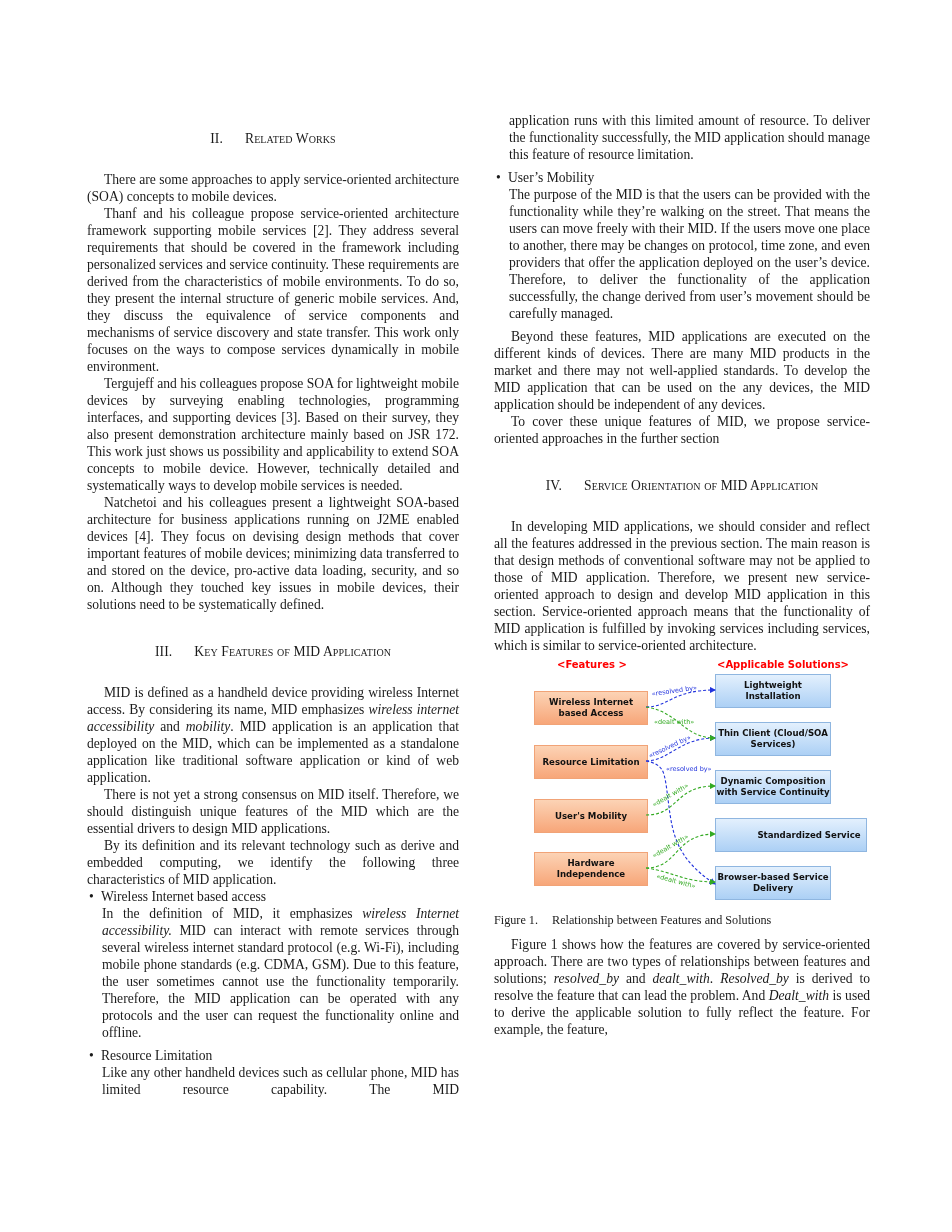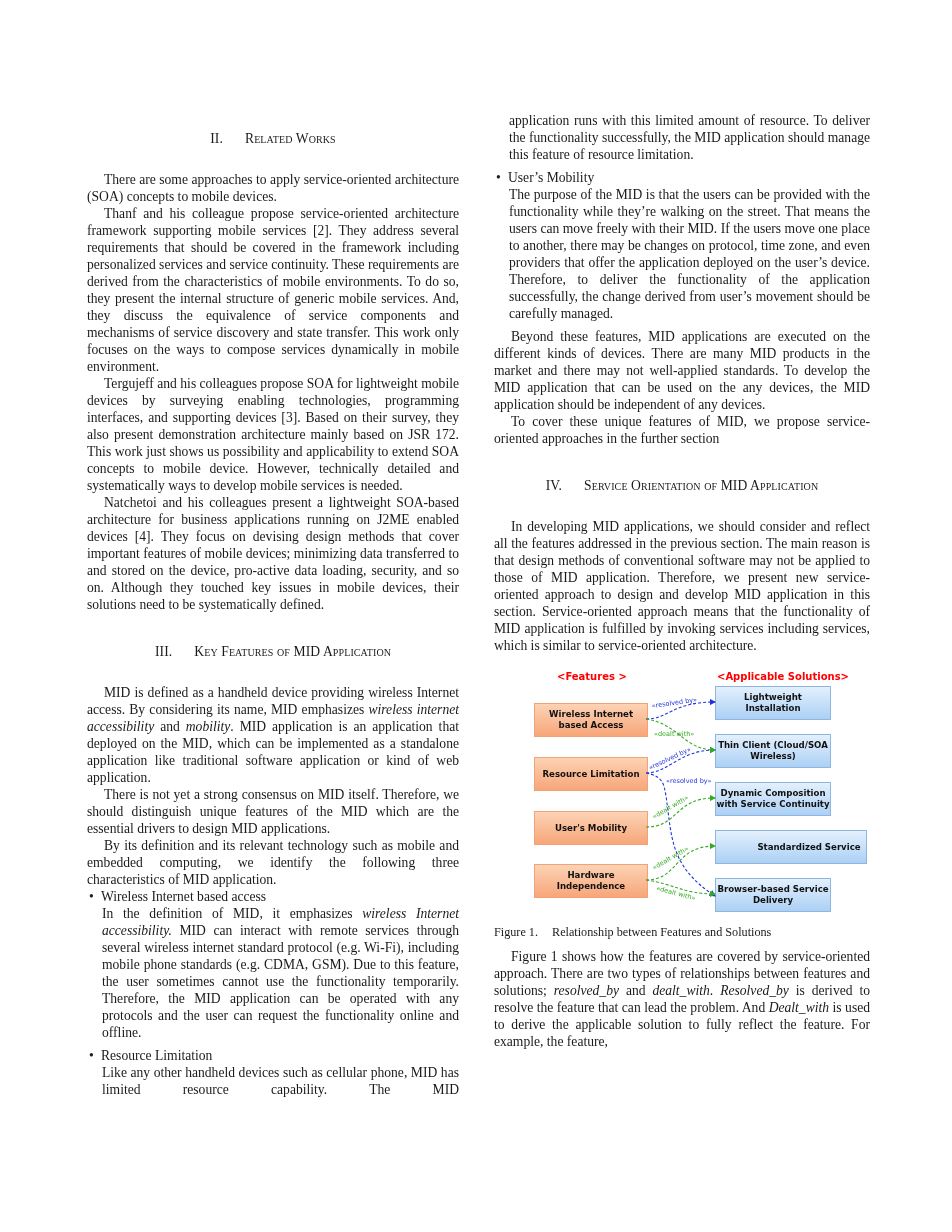--- a/index.html
+++ b/index.html
@@ -13,21 +13,21 @@
   h2 { font-weight:normal; font-size:13.6px; text-align:center; margin:18px; line-height:17px; font-variant:small-caps; letter-spacing:0.1px; }
   h2 .num { margin-right:22px; font-variant:normal; }
   .bullet-head { margin:0; padding-left:2px; }
   .bullet-head .dot { display:inline-block; width:12px; }
   .bullet-body { padding-left:15px; text-align:justify; }
   em { font-style:italic; }
   .gap-s { height:6px; }
   .gap-m { height:12px; }
 
   
-  .figure { position:relative; width:376px; height:270px; margin-top:12px; }
+  .figure { position:relative; width:376px; height:270px; }
   .fig-title { position:absolute; font-family:"DejaVu Sans", sans-serif; font-weight:bold; font-size:10px; color:#ff0000; }
   .box { position:absolute; border-radius:0; font-family:"DejaVu Sans", sans-serif; font-weight:bold;
          font-size:8.6px; line-height:11px; display:flex; align-items:center; justify-content:center; text-align:center; color:#111; }
   .box.feature { background:linear-gradient(#fcd3b5, #f7a679); border:1px solid #f1a377; }
   .box.solution { background:linear-gradient(#e3f0fd, #acd0f5); border:1px solid #8fb6e0; }
   .figure svg { position:absolute; left:0; top:0; }
   .caption { position:absolute; left:0; width:376px; text-align:left; font-size:12.2px; }
   .caption .lbl { margin-right:14px; }
 </style>
 </head>
@@ -43,21 +43,21 @@
   <p class="indent">Tergujeff and his colleagues propose SOA for lightweight mobile devices by surveying enabling technologies, programming interfaces, and supporting devices [3]. Based on their survey, they also present demonstration architecture mainly based on JSR 172. This work just shows us possibility and applicability to extend SOA concepts to mobile device. However, technically detailed and systematically ways to develop mobile services is needed.</p>
   <p class="indent">Natchetoi and his colleagues present a lightweight SOA-based architecture for business applications running on J2ME enabled devices [4]. They focus on devising design methods that cover important features of mobile devices; minimizing data transferred to and stored on the device, pro-active data loading, security, and so on. Although they touched key issues in mobile devices, their solutions need to be systematically defined.</p>
 
   <div class="gap-m"></div>
   <h2>
     <span class="num">III.</span><span>Key Features of MID Application</span>
   </h2>
   <div class="gap-s"></div>
   <p class="indent"><span>MID is defined as a handheld device providing wireless Internet access. By considering its name, MID emphasizes </span><em>wireless internet accessibility</em><span> and </span><em>mobility</em><span>. MID application is an application that deployed on the MID, which can be implemented as a standalone application like traditional software application or kind of web application.</span></p>
   <p class="indent">There is not yet a strong consensus on MID itself. Therefore, we should distinguish unique features of the MID which are the essential drivers to design MID applications.</p>
-  <p class="indent">By its definition and its relevant technology such as mobile and embedded computing, we identify the following three characteristics of MID application.</p>
+  <p class="indent">By its definition and its relevant technology such as derive and embedded computing, we identify the following three characteristics of MID application.</p>
 
   <div class="bullet-head"><span class="dot">•</span><span>Wireless Internet based access</span></div>
   <p class="bullet-body"><span>In the definition of MID, it emphasizes </span><em>wireless Internet accessibility.</em><span> MID can interact with remote services through several wireless internet standard protocol (e.g. Wi-Fi), including mobile phone standards (e.g. CDMA, GSM). Due to this feature, the user sometimes cannot use the functionality temporarily. Therefore, the MID application can be operated with any protocols and the user can request the functionality online and offline.</span></p>
   <div class="gap-s"></div>
   <div class="bullet-head"><span class="dot">•</span><span>Resource Limitation</span></div>
   <p class="bullet-body" style="text-align-last:justify;">Like any other handheld devices such as cellular phone, MID has limited resource capability.   The MID</p>
 </div>
 
 <div class="col col-right">
   <p class="bullet-body">application runs with this limited amount of resource. To deliver the functionality successfully, the MID application should manage this feature of resource limitation.</p>
@@ -78,21 +78,21 @@
   <div class="figure">
     <div class="fig-title" style="left:63px; top:2px;">&lt;Features &gt;</div>
     <div class="fig-title" style="left:223px; top:2px;">&lt;Applicable Solutions&gt;</div>
 
     <div class="box feature" style="left:40px; top:37px; width:112px; height:32px;">Wireless Internet based Access</div>
     <div class="box feature" style="left:40px; top:91px; width:112px; height:32px;">Resource Limitation</div>
     <div class="box feature" style="left:40px; top:145px; width:112px; height:32px;">User's Mobility</div>
     <div class="box feature" style="left:40px; top:198px; width:112px; height:32px;">Hardware  Independence</div>
 
     <div class="box solution" style="left:221px; top:20px; width:114px; height:32px;">Lightweight Installation</div>
-    <div class="box solution" style="left:221px; top:68px; width:114px; height:32px;">Thin Client (Cloud/SOA Wireless)</div>
+    <div class="box solution" style="left:221px; top:68px; width:114px; height:32px;">Thin Client (Cloud/SOA Services)</div>
     <div class="box solution" style="left:221px; top:116px; width:114px; height:32px;">Dynamic Composition with Service Continuity</div>
     <div class="box solution" style="left:221px; top:164px; width:114px; height:32px;padding-left:36px;">Standardized Service</div>
     <div class="box solution" style="left:221px; top:212px; width:114px; height:32px;">Browser-based Service Delivery</div>
 
     <svg width="376" height="250">
       <defs>
         <marker id="ab" markerWidth="6" markerHeight="6" refX="5" refY="3" orient="auto">
             <path d="M0,0 L6,3 L0,6 z" fill="#2233dd"></path>
           </marker>
         <marker id="ag" markerWidth="6" markerHeight="6" refX="5" refY="3" orient="auto">

